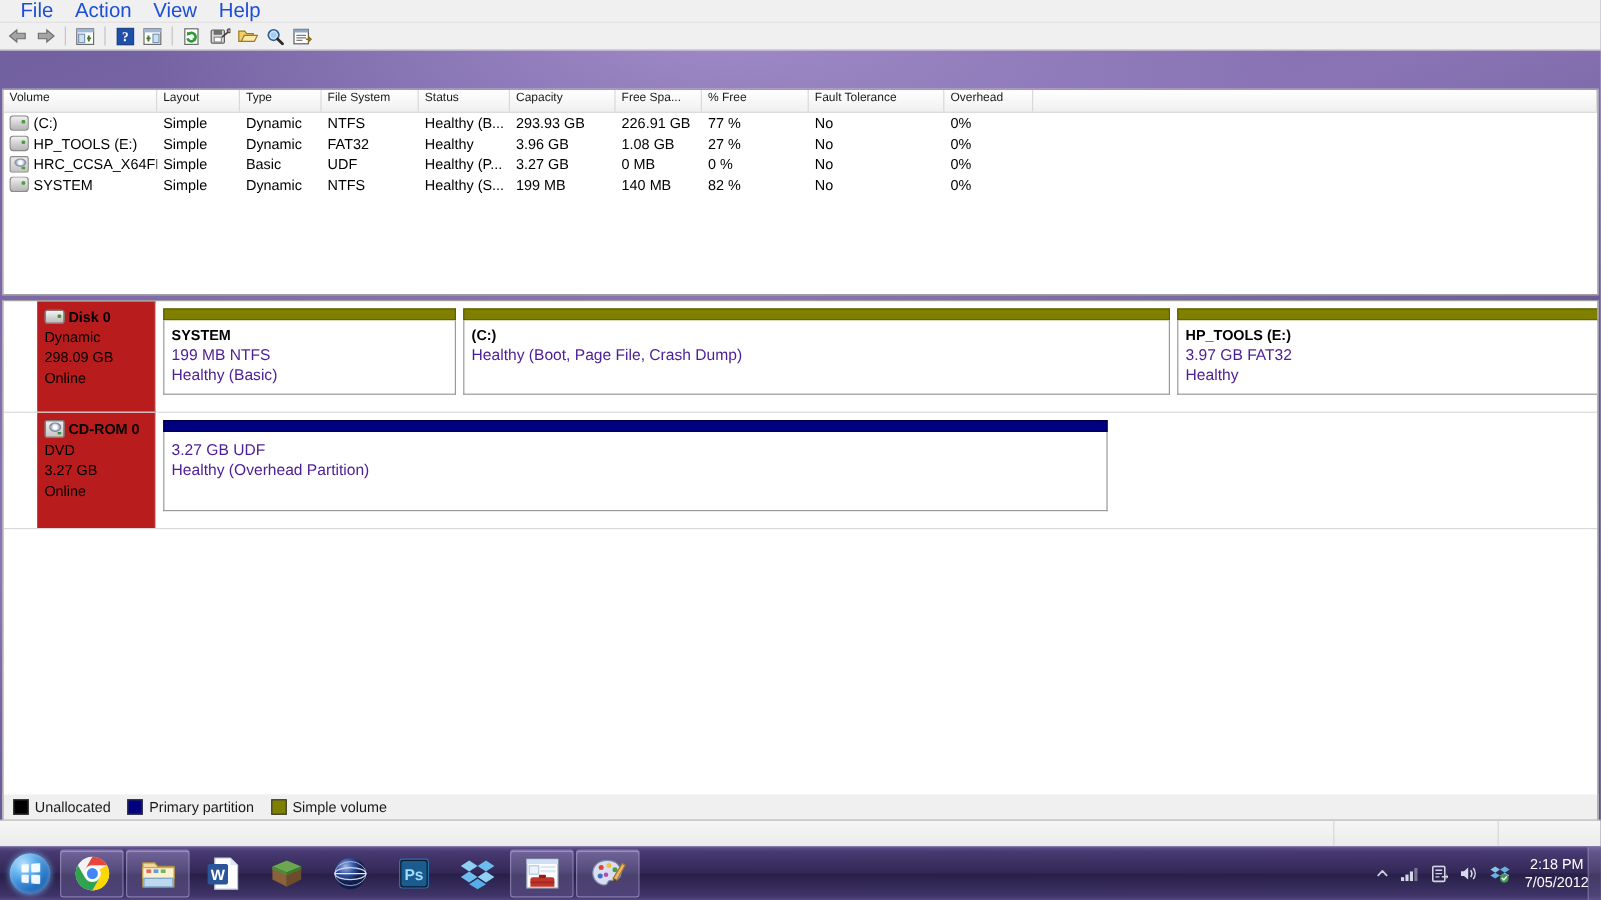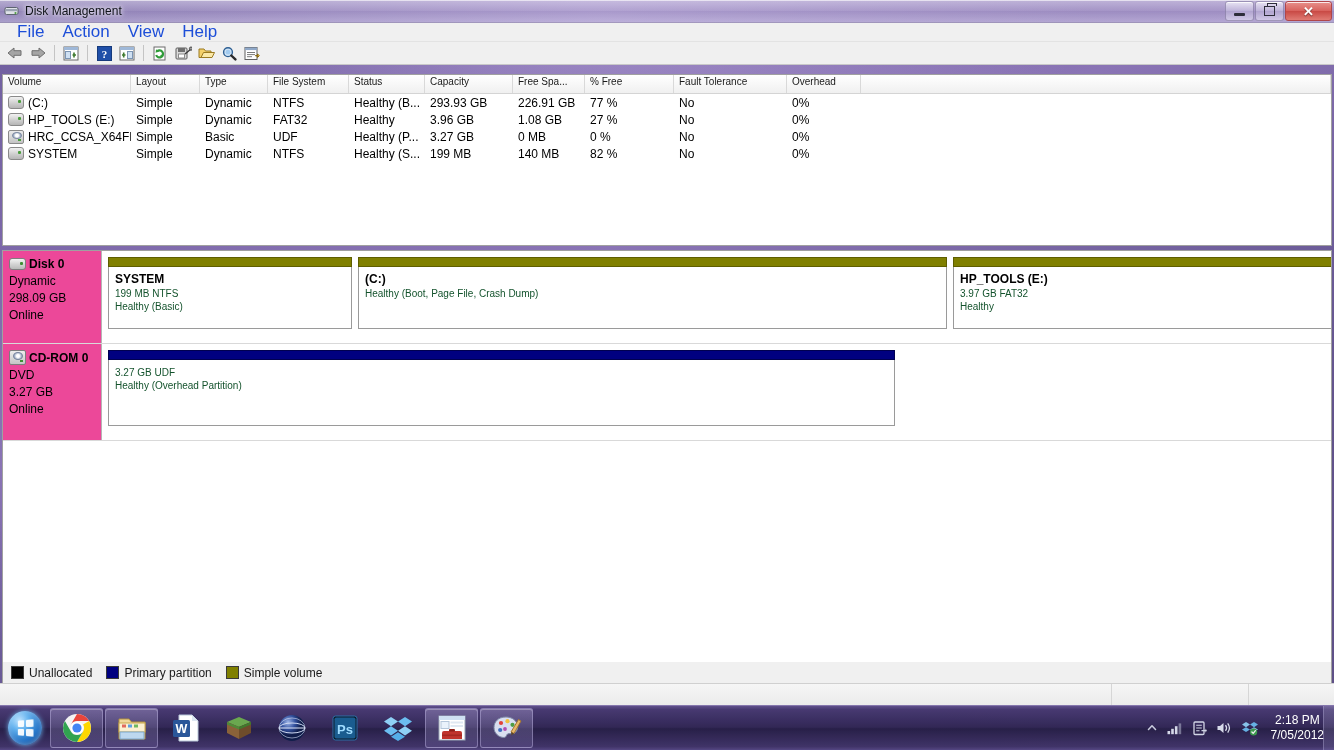--- a/index.html
+++ b/index.html
@@ -71,41 +71,41 @@
     background:linear-gradient(to bottom,#eaeaea,#c4c4c4);
     border:1px solid #8a8a8a;border-radius:2px;}
   .ico-cd:before{content:"";position:absolute;left:3px;top:1px;width:8px;height:5px;
     border-radius:50%;background:radial-gradient(circle,#fff 30%,#9aa8c0 75%);border:1px solid #7d8ba3;}
   .ico-cd:after{content:"";position:absolute;right:2px;bottom:2px;width:3px;height:2px;background:#4a9c3c;}
 
   
   .gpane{position:absolute;left:2px;top:250px;width:1330px;height:432px;background:#fff;
          border:1px solid #a0a0a0;box-sizing:border-box;overflow:hidden;}
   .diskrow{display:flex;border-bottom:1px solid #d9d9d9;}
-  .diskinfo{width:99px;flex:none;background:#ec4899;border-right:1px solid #b5b5b5;
-            padding:6px 0 6px 6px;box-sizing:border-box;}
+  .diskinfo{width:99px;flex:none;background:#b91c1c;border-right:1px solid #b5b5b5;
+            padding:6px 0 6px 6px;box-sizing:border-box;margin-left:28px;}
   .diskinfo .dname{font-size:12px;font-weight:bold;color:#000;display:flex;align-items:center;gap:3px;}
   .diskinfo .dline{font-size:12px;color:#000;margin-top:3px;}
   .ico-disk{width:15px;height:10px;flex:none;position:relative;
     background:linear-gradient(to bottom,#f4f4f4,#d2d2d2 55%,#bababa);
     border:1px solid #7e7e7e;border-radius:3px;}
   .ico-disk:after{content:"";position:absolute;right:2px;top:3px;width:3px;height:3px;background:#3f8f33;border-radius:1px;}
   .ico-cdrom{width:15px;height:13px;flex:none;position:relative;
     background:linear-gradient(to bottom,#ededed,#c6c6c6);border:1px solid #7e7e7e;border-radius:2px;}
   .ico-cdrom:before{content:"";position:absolute;left:3px;top:1px;width:8px;height:6px;border-radius:50%;
     background:radial-gradient(circle,#fff 28%,#93a2bd 78%);border:1px solid #76849c;}
   .ico-cdrom:after{content:"";position:absolute;right:2px;bottom:2px;width:3px;height:2px;background:#3f8f33;}
 
   .parts{flex:1;display:flex;padding:6px 0 0 6px;box-sizing:border-box;gap:6px;}
   .part{box-sizing:border-box;}
   .part .bar{height:10px;border:1px solid #5e5e00;box-sizing:border-box;}
   .part .body{border:1px solid #9a9a9a;border-top:none;background:#fff;height:62px;
               padding:5px 0 0 6px;box-sizing:border-box;}
   .part .p1{font-size:12px;font-weight:bold;color:#000;}
-  .part .p2,.part .p3{font-size:10px;color:#14532d;margin-top:2px;}
+  .part .p2,.part .p3{font-size:13px;color:#4c1d95;margin-top:2px;}
   .part.blue .bar{border-color:#000050;}
   .part.blue .body{border:1px solid #9a9a9a;border-top:none;}
 
   
   .legend{position:absolute;left:2px;bottom:22px;width:1330px;height:22px;background:#f0f0f0;
           border:1px solid #a0a0a0;border-top:none;box-sizing:border-box;
           display:flex;align-items:center;padding-left:8px;gap:6px;}
   .lg{display:flex;align-items:center;gap:5px;margin-right:8px;}
   .sw{width:11px;height:11px;border:1px solid #3a3a3a;}
   .lg span{font-size:12px;color:#1a1a1a;}
@@ -140,41 +140,20 @@
             background:linear-gradient(to bottom,rgba(200,195,230,.22),rgba(150,142,195,.16));
             border-left:1px solid rgba(180,172,215,.4);}
 </style>
 </head>
 <body>
 
 <div class="wall-glow"></div>
 
 <div class="window">
 
-  <div class="titlebar">
-    <span class="tb-icon">
-      <svg width="16" height="16" viewBox="0 0 16 16">
-        <rect x="1" y="4.5" width="13" height="7" rx="1.5" fill="#dfe2e8" stroke="#5d6470"></rect>
-        <rect x="2" y="6" width="11" height="2.2" fill="#9aa3b2"></rect>
-        <circle cx="11.5" cy="10" r="1.1" fill="#4f9c3f"></circle>
-      </svg>
-    </span>
-    <span class="tb-title">Disk Management</span>
-    <div class="tb-buttons">
-      <div class="tb-btn">
-          <div class="glyph-min"></div>
-        </div>
-      <div class="tb-btn">
-          <div class="glyph-max"></div>
-        </div>
-      <div class="tb-btn close">
-          <span class="glyph-close">✕</span>
-        </div>
-    </div>
-  </div>
 
   <div class="menubar">
     <span>File</span>
     <span>Action</span>
     <span>View</span>
     <span>Help</span>
   </div>
 
   <div class="toolbar">
     <div class="tbitem">

